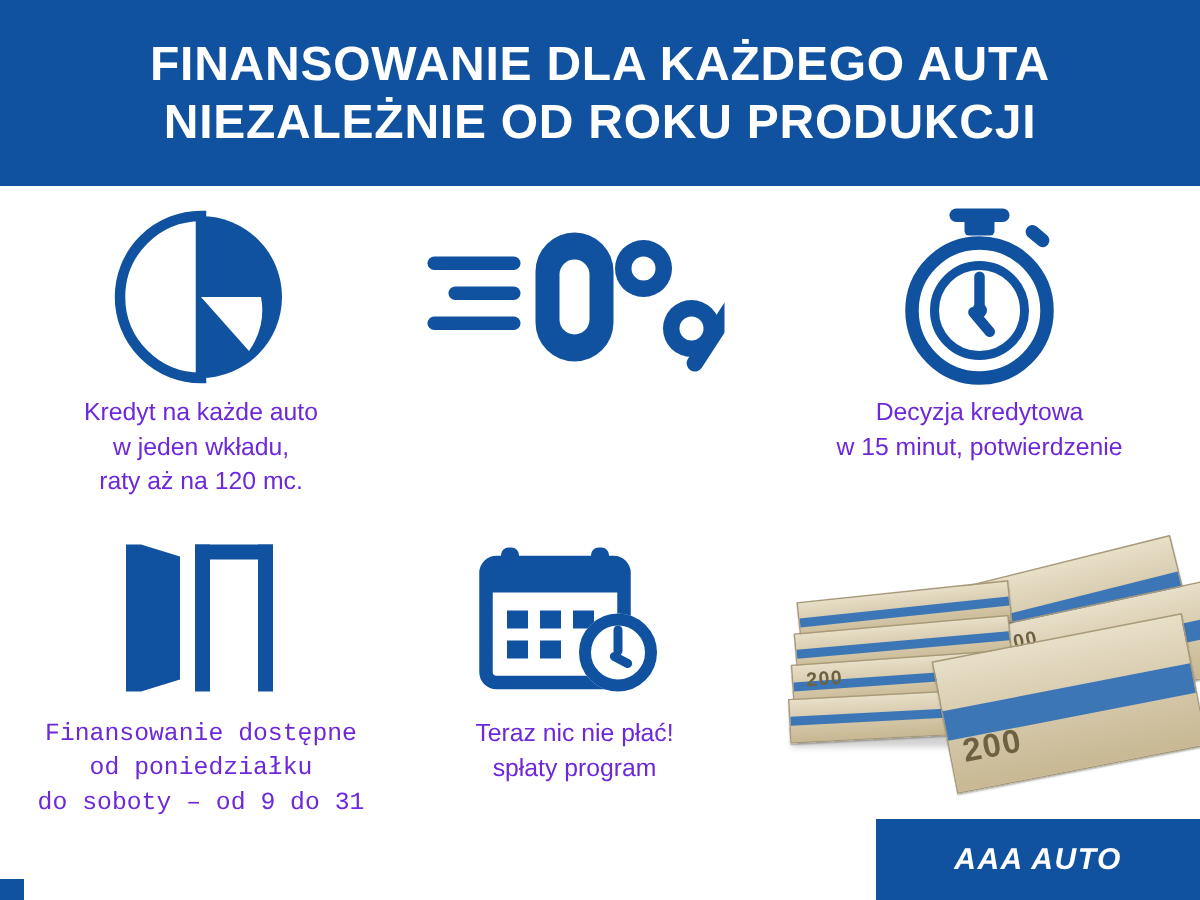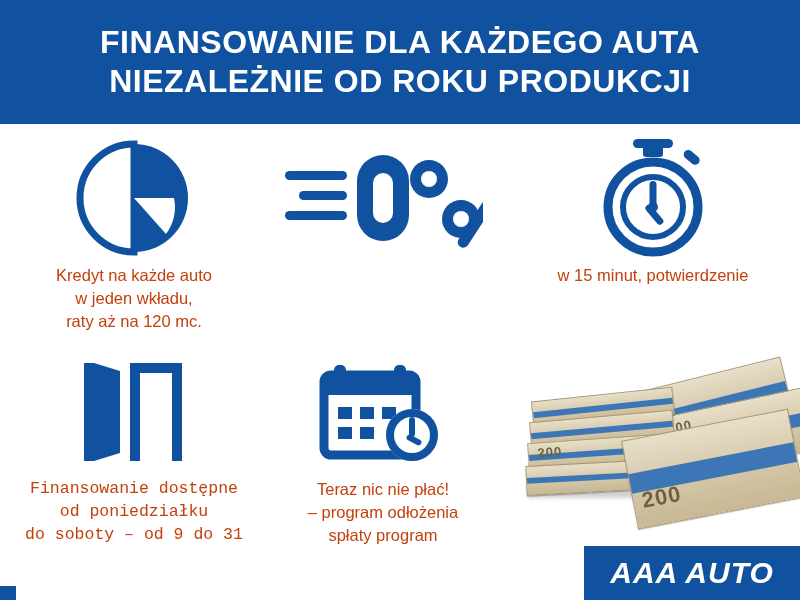--- a/index.html
+++ b/index.html
@@ -60,21 +60,21 @@
     align-items: center;
   }
   .cell .icon-wrap {
     height: 120px;
     display: flex;
     align-items: center;
     justify-content: center;
   }
   .caption {
     margin-top: 6px;
-    color: #c2410c;
+    color: #6d28d9;
     font-size: 16.5px;
     line-height: 1.38;
     text-align: center;
     font-weight: normal;
   }
 
   
   .cell-1 { left: 8px;   top: 14px;  width: 252px; }
   .cell-2 { left: 262px; top: 14px;  width: 242px; }
   .cell-3 { left: 514px; top: 14px;  width: 278px; }
@@ -134,21 +134,21 @@
     width: 216px;
     height: 54px;
     background: #10529f;
     display: flex;
     align-items: center;
     justify-content: center;
   }
   .logo-text {
     color: #ffffff;
     font-weight: bold;
-    font-size: 30px;
+    font-size: 20px;
     letter-spacing: 1px;
     font-style: italic;
   }
 
   
   .corner-stripe {
     position: absolute;
     left: 0;
     bottom: 0;
     width: 16px;
@@ -217,20 +217,21 @@
           <circle cx="62" cy="70" r="30" fill="none" stroke="#10529f" stroke-width="6"></circle>
           <rect x="52" y="6" width="20" height="14" rx="3" fill="#10529f"></rect>
           <rect x="42" y="2" width="40" height="9" rx="4.5" fill="#10529f"></rect>
           <rect x="92" y="16" width="18" height="9" rx="4.5" fill="#10529f" transform="rotate(40 101 20)"></rect>
           <rect x="58.5" y="44" width="7" height="28" rx="3.5" fill="#10529f"></rect>
           <rect x="60" y="66" width="7" height="24" rx="3.5" fill="#10529f" transform="rotate(-40 63 78)"></rect>
           <circle cx="62" cy="70" r="5" fill="#10529f"></circle>
         </svg>
       </div>
       <div class="caption">
+        <div>Decyzja kredytowa</div>
         <div>w 15 minut, potwierdzenie</div>
       </div>
     </div>
 
     <div class="cell cell-4">
       <div class="icon-wrap">
         <svg width="120" height="110" viewBox="0 0 120 110">
           <rect x="10" y="6" width="10" height="98" fill="#10529f"></rect>
           <polygon points="20,6 20,104 46,96 46,14" fill="#10529f"></polygon>
           <rect x="56" y="6" width="10" height="98" fill="#10529f"></rect>
@@ -260,21 +261,20 @@
             <rect x="42" y="74" width="14" height="12"></rect>
           </g>
           <circle cx="94" cy="82" r="26" fill="#ffffff"></circle>
           <circle cx="94" cy="82" r="22" fill="none" stroke="#10529f" stroke-width="8"></circle>
           <rect x="91" y="64" width="6" height="20" rx="3" fill="#10529f"></rect>
           <rect x="93" y="79" width="6" height="16" rx="3" fill="#10529f" transform="rotate(-62 96 87)"></rect>
         </svg>
       </div>
       <div class="caption">
         <div>Teraz nic nie płać!</div>
-        <div>– program odłożenia</div>
         <div>spłaty program</div>
       </div>
     </div>
   </div>
 
   <div class="money-block">
     <div class="money-bg"></div>
 
     <div class="note-shadow" style="left:18px; top:128px; width:200px; height:20px;"></div>
 

